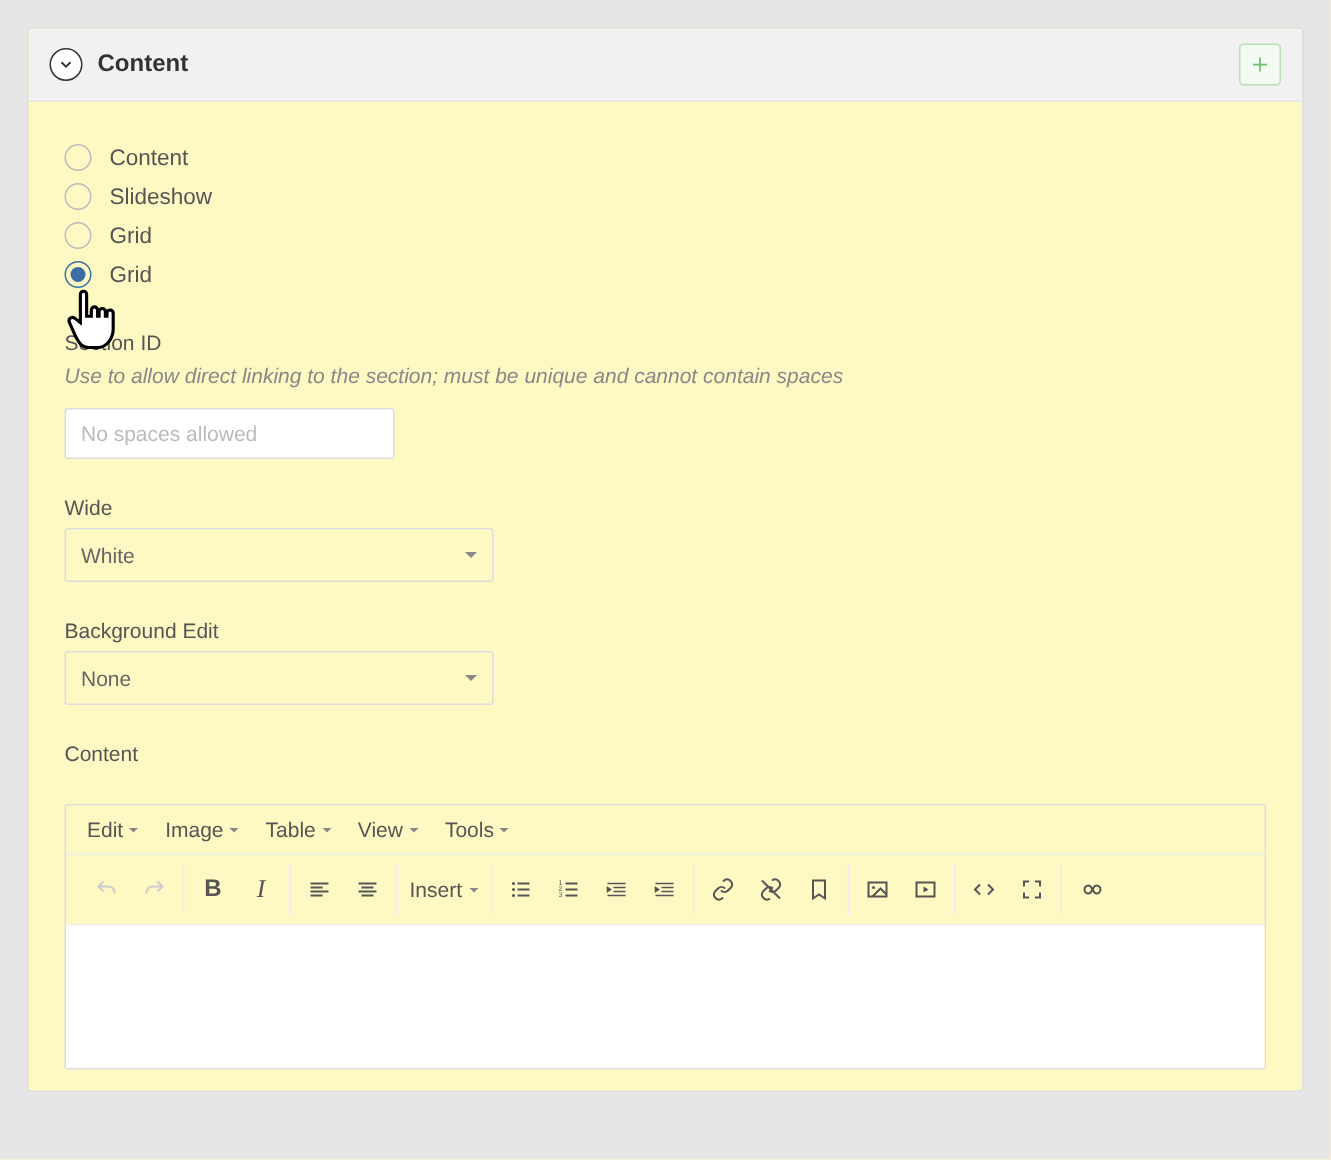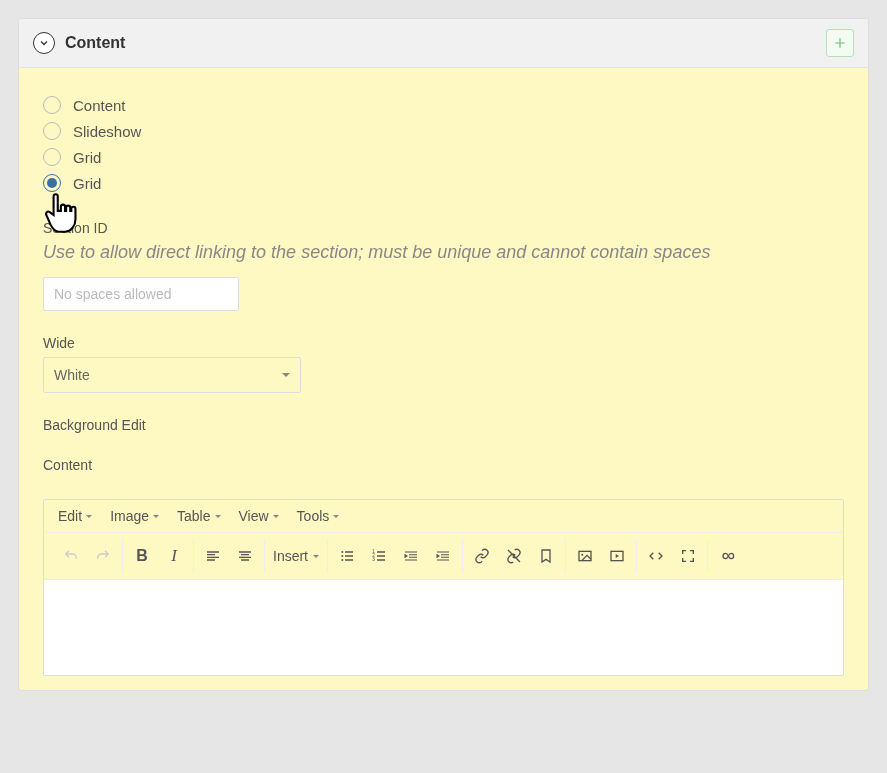--- a/index.html
+++ b/index.html
@@ -62,31 +62,31 @@
   .radio-circle {
     width: 18px; height: 18px; border: 1.5px solid #bbb; border-radius: 50%;
     display: flex; align-items: center; justify-content: center;
   }
   .radio-circle.selected { border-color: #3a6ea5; }
   .radio-circle.selected::after {
     content: ""; width: 10px; height: 10px; background: #3a6ea5; border-radius: 50%;
   }
   .radio-label { color: #555; font-size: 15px; }
   .hint {
-    color: #888; font-style: italic; margin-bottom: 14px; font-size: 18px;
+    color: #888; font-style: italic; margin-bottom: 14px; font-size: 14px;
   }
   .text-input {
-    border: 1px solid #ddd; padding: 8px 10px; width: 196px; font-size: 14px; color: #444;
+    border: 1px solid #ddd; padding: 8px 10px; width: 220px; font-size: 14px; color: #444;
     border-radius: 2px;
   }
   .text-input::placeholder { color: #bbb; }
   .section { margin-bottom: 24px; }
   .select-wrap {
     border: 1px solid #ddd;
-    width: 258px; height: 36px;
+    width: 286px; height: 36px;
     display: flex; align-items: center; justify-content: space-between;
     padding: 0 10px; cursor: pointer; border-radius: 2px;
   }
   .select-wrap span { color: #666; }
   .caret {
     width: 0; height: 0; border-left: 4px solid transparent; border-right: 4px solid transparent;
     border-top: 4px solid #888;
   }
   .editor-box {
     border: 1px solid #ddd; border-radius: 2px; margin-top: 26px;
@@ -174,20 +174,24 @@
     <div class="section">
       <label class="field-label">Wide</label>
       <div class="select-wrap">
         <span>White</span>
         <span class="caret"></span>
       </div>
     </div>
 
     <div class="section">
       <label class="field-label">Background Edit</label>
+      <div class="select-wrap">
+        <span>None</span>
+        <span class="caret"></span>
+      </div>
     </div>
 
     <div>
       <label class="field-label">Content</label>
       <div class="editor-box">
 
         <div class="editor-menubar">
           <div class="menu-item">
               <span>Edit</span>
               <span class="mcaret"></span>

